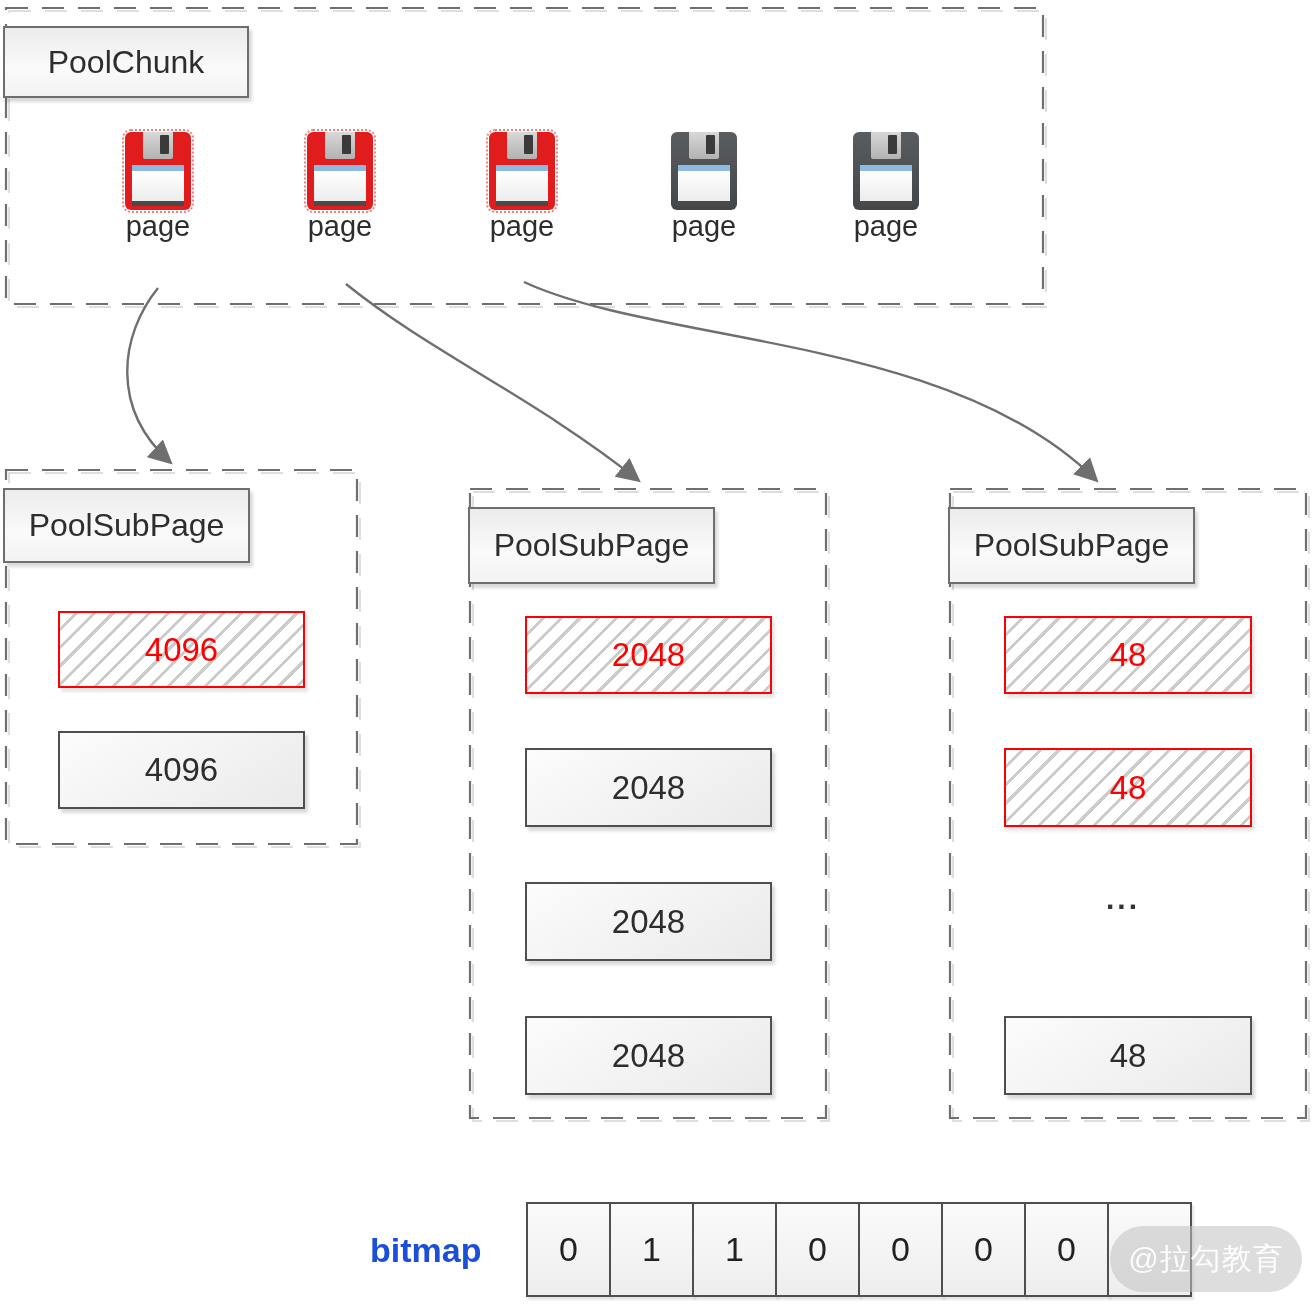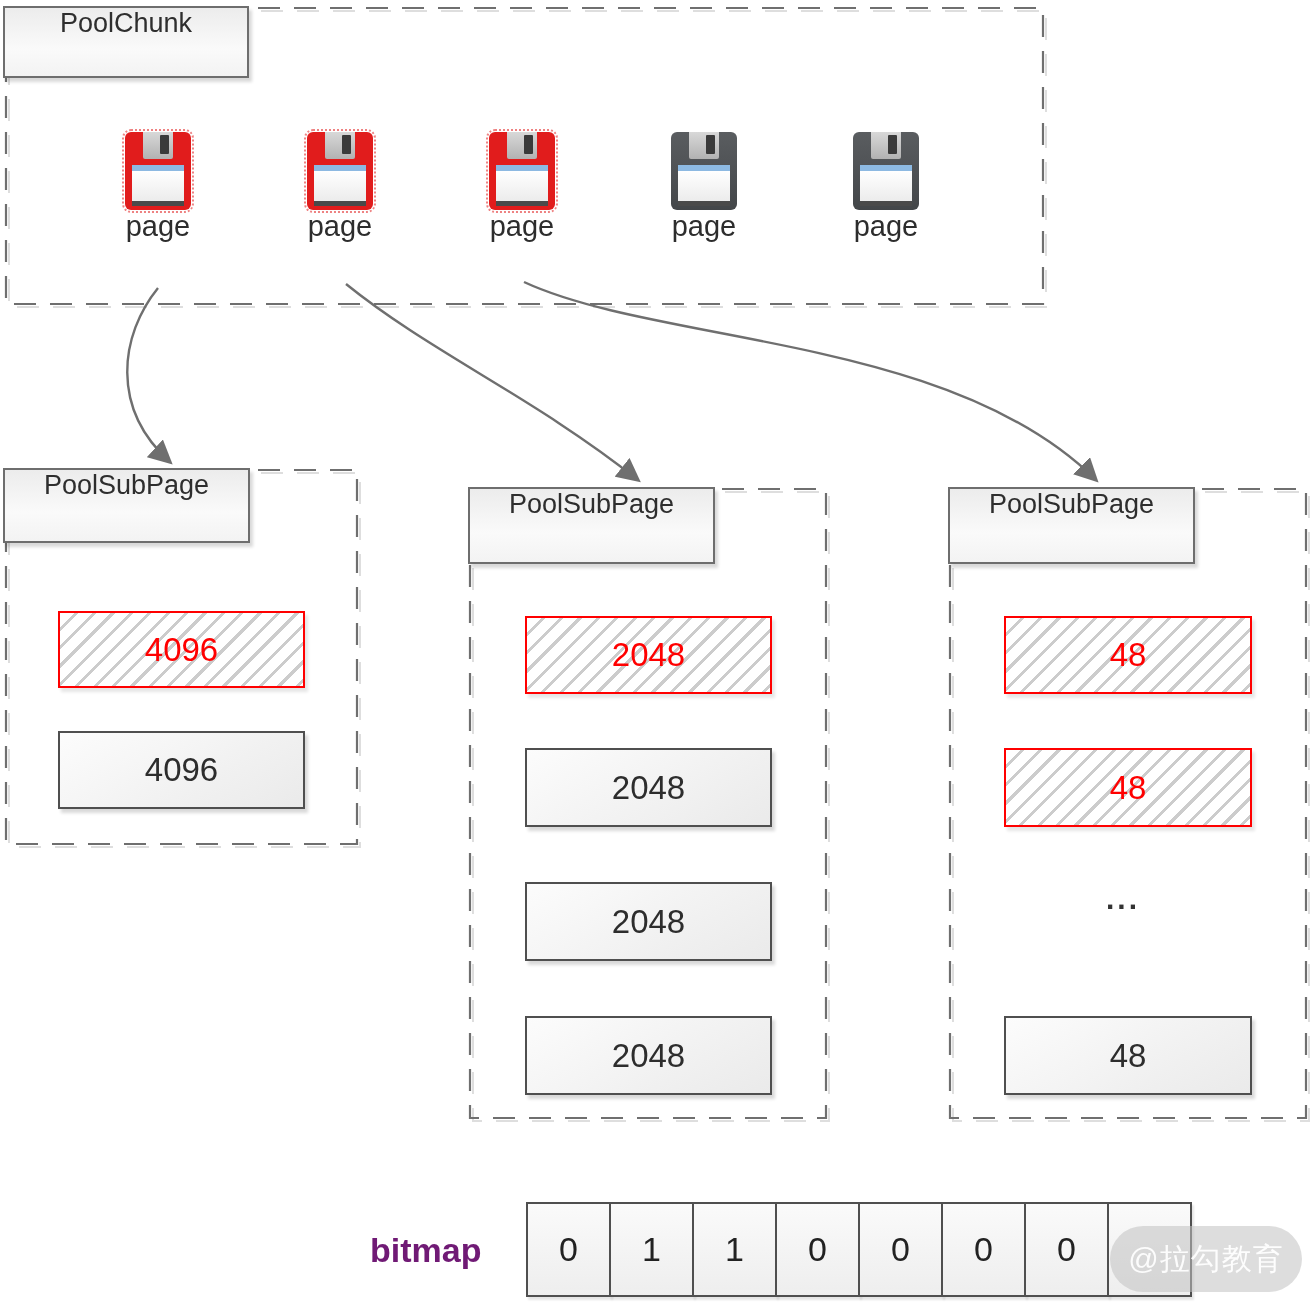--- a/index.html
+++ b/index.html
@@ -6,22 +6,22 @@
   html,body { background:#ffffff; }
   body { font-family:"Liberation Sans","DejaVu Sans",sans-serif; color:#2b2b2b; }
   .canvas { position:relative; width:1312px; height:1304px; background:#ffffff; overflow:hidden; }
   .underlay { position:absolute; inset:0; width:1312px; height:1304px; }
 
   .title-box {
     position:absolute;
     background:linear-gradient(180deg,#ececec 0%,#fafafa 60%,#f3f3f3 100%);
     border:2px solid #6e6e6e;
     box-shadow:3px 4px 3px rgba(0,0,0,0.15);
-    display:flex; align-items:flex-start; justify-content:center;
-    font-size:27px; color:#2e2e2e;
+    display:flex; align-items:center; justify-content:center;
+    font-size:32px; color:#2e2e2e;margin-top:20px;
   }
 
   .page-item { position:absolute; width:124px; display:flex; flex-direction:column; align-items:center; }
   .page-label { font-size:29px; color:#2d2d2d; }
 
   .floppy { position:relative; width:66px; height:78px; border-radius:6px; }
   .floppy.red  { background:#e11c1c; outline:2px dotted rgba(225,28,28,.55); outline-offset:1px; }
   .floppy.gray { background:linear-gradient(180deg,#5a5d60,#434649); }
   .floppy .shutter { position:absolute; top:0; left:50%; transform:translateX(-50%);
     width:30px; height:27px; background:linear-gradient(180deg,#d8d8d8,#b2b2b2); border-radius:0 0 2px 2px; }
@@ -41,21 +41,21 @@
     box-shadow:3px 4px 3px rgba(0,0,0,0.15);
   }
   .block.alloc {
     background:repeating-linear-gradient(135deg,#ffffff 0px,#ffffff 10px,#cccccc 10px,#cccccc 13px);
     border:2px solid #ff0000; color:#ff0000;
     box-shadow:3px 4px 3px rgba(0,0,0,0.10);
   }
 
   .ellipsis { position:absolute; font-size:30px; font-weight:700; letter-spacing:3px; color:#333; }
 
-  .bitmap-label { position:absolute; font-size:34px; font-weight:700; color:#701a75; }
+  .bitmap-label { position:absolute; font-size:34px; font-weight:700; color:#1d4ed8; }
   .bitmap-row { position:absolute; display:flex; }
   .bitmap-cell {
     width:85px; height:95px; border:2px solid #4f4f4f;
     background:linear-gradient(180deg,#fafafa,#eeeeee);
     display:flex; align-items:center; justify-content:center;
     font-size:34px; color:#222;
     box-shadow:2px 3px 2px rgba(0,0,0,0.10);
   }
   .bitmap-cell + .bitmap-cell { margin-left:-2px; }
 

